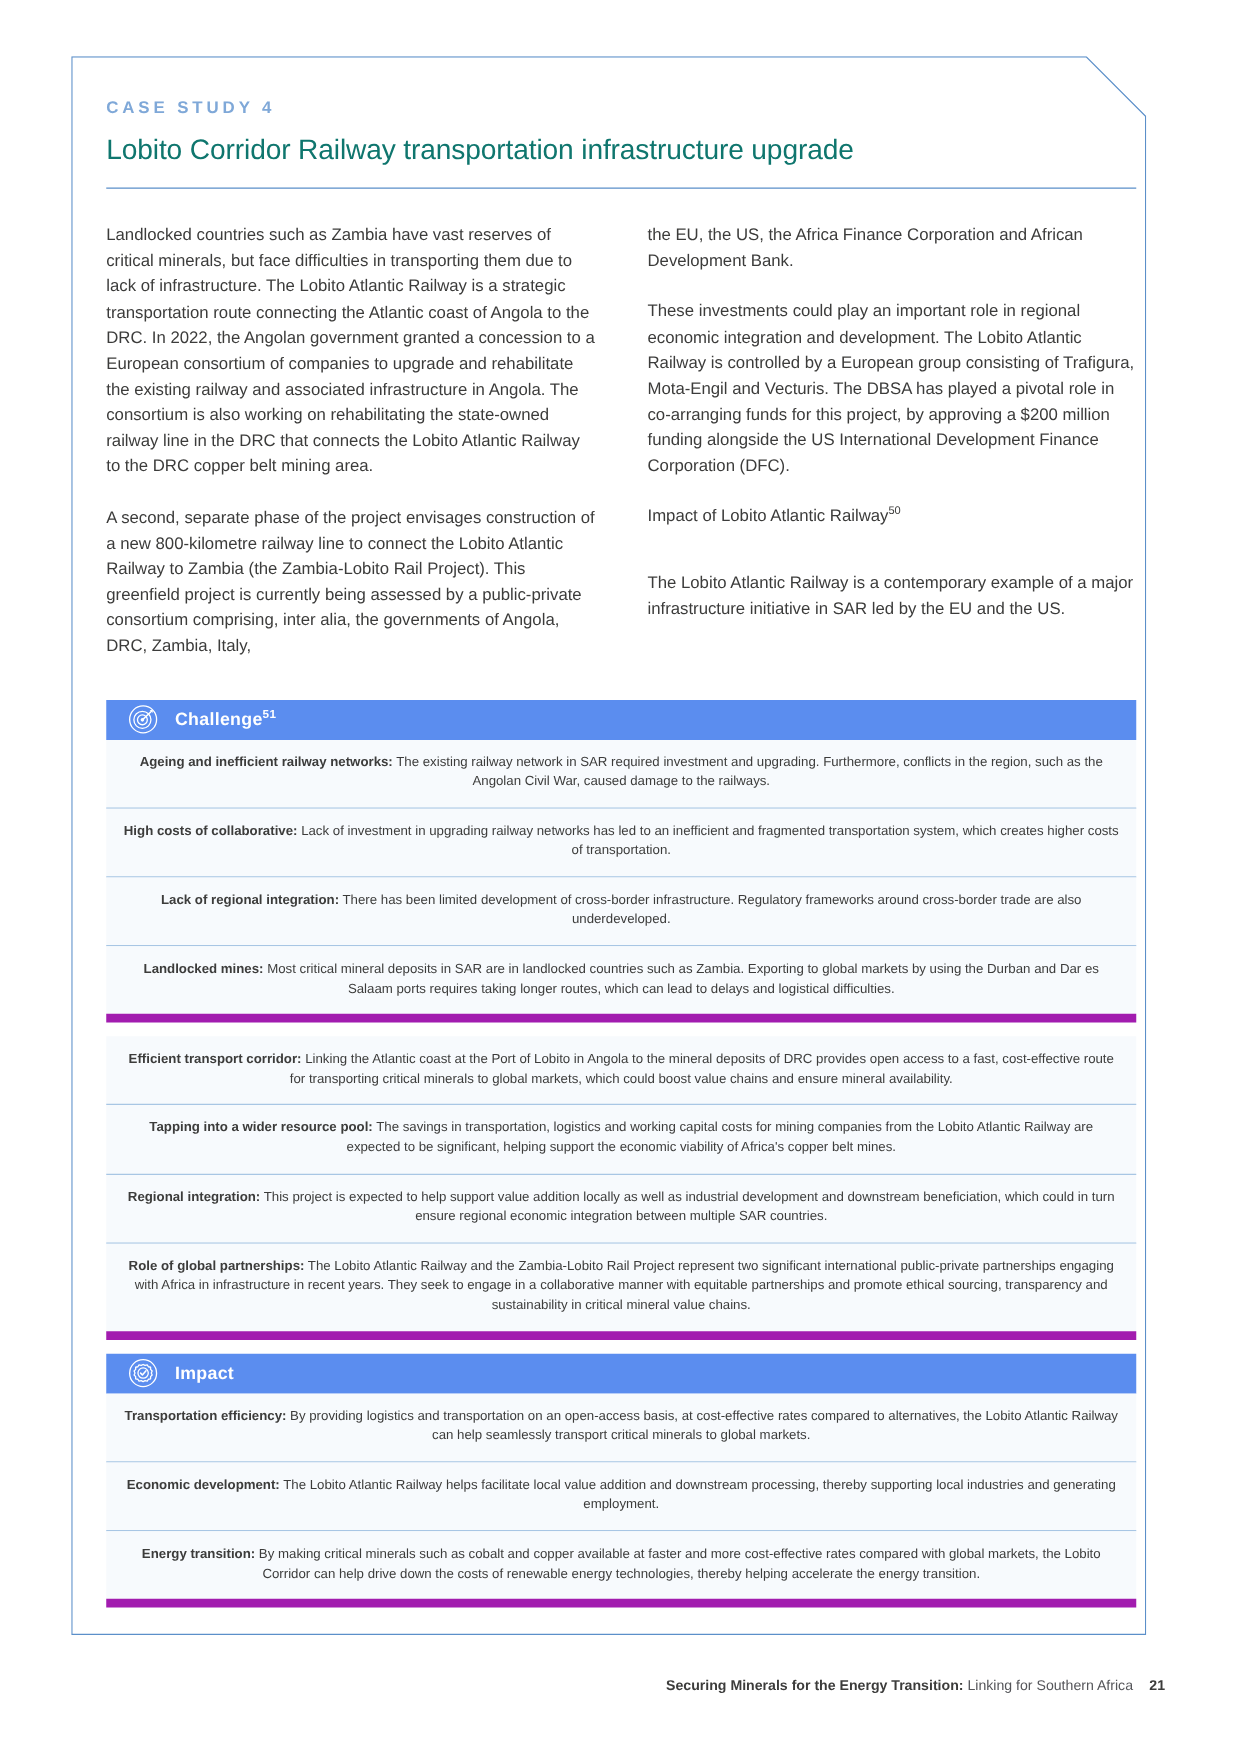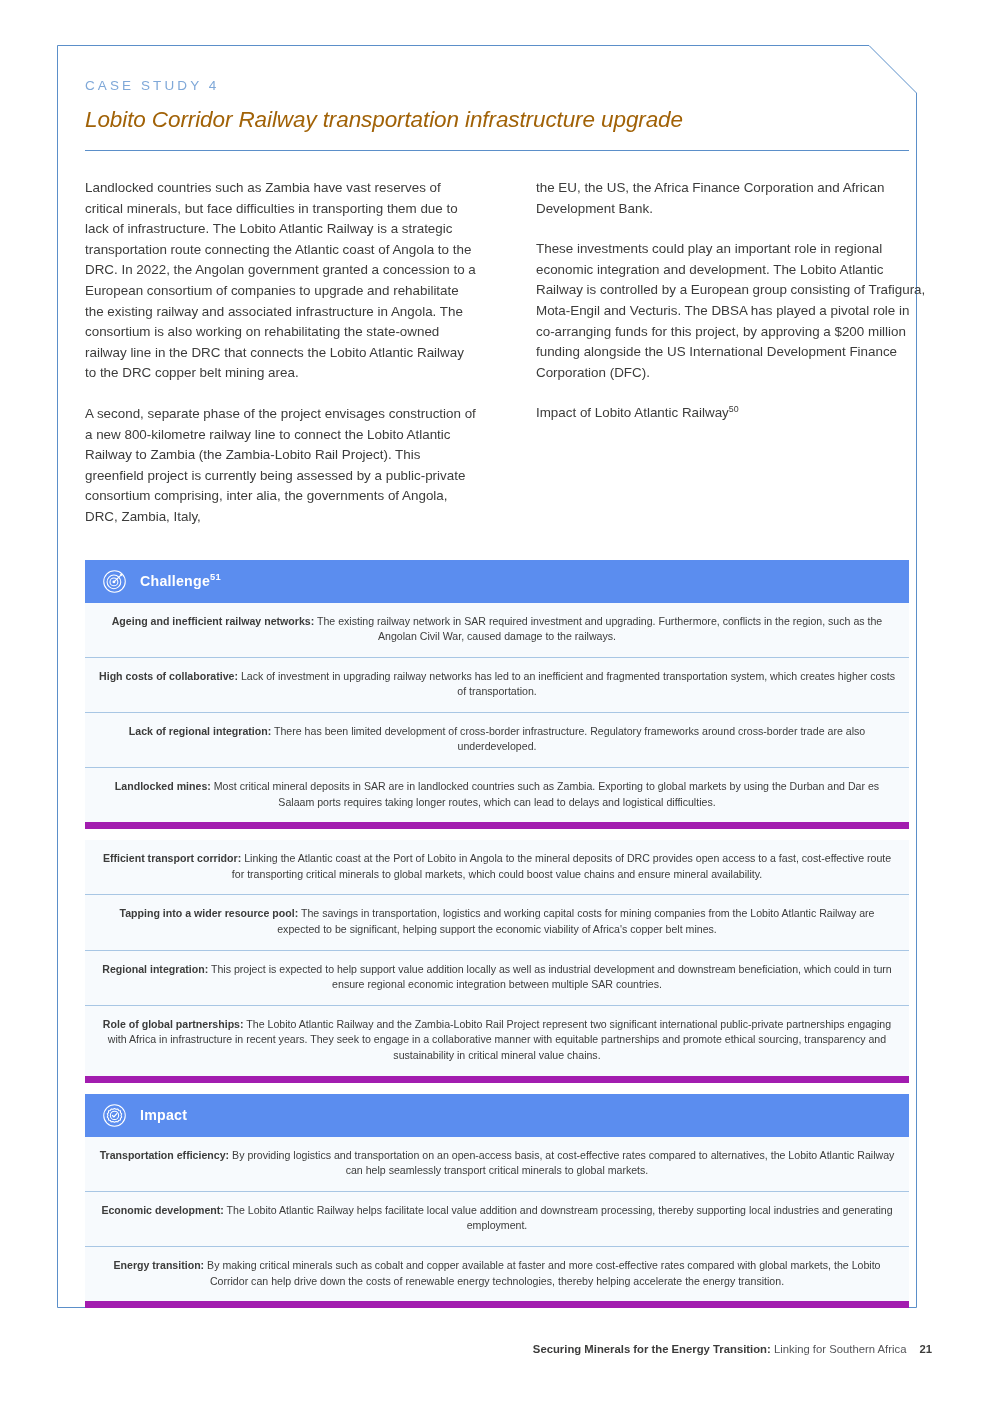--- a/index.html
+++ b/index.html
@@ -40,41 +40,40 @@
     width: 824px;
   }
 
   
   .eyebrow {
     font-size: 13.5px;
     letter-spacing: 3.1px;
     color: #7fa8d8;
     text-transform: uppercase;
     margin: 0 0 14px 0;
-    font-weight: 400;
+    font-weight: 700;
   }
   .case-title {
     font-size: 22.5px;
-    color: #a16207;
+    color: #0f766e;
     font-weight: 400;
     margin: 0 0 17px 0;
     letter-spacing: -0.1px;
-    font-style: italic;
   }
   .title-rule {
     height: 1px;
     background: #5b8fc9;
     width: 100%;
     margin-bottom: 27px;
   }
 
   
   .columns {
     display: flex;
-    gap: 60px;
+    gap: 42px;
     align-items: flex-start;
   }
   .col {
     width: 391px;
     flex: 0 0 391px;
   }
   .col p {
     margin: 0 0 20px 0;
     font-size: 13.4px;
     line-height: 20.6px;
@@ -93,21 +92,21 @@
     line-height: 0;
   }
 
   
   .blocks {
     margin-top: 32px;
   }
   .block-header {
     background: #5b8def;
     color: #ffffff;
-    height: 43px;
+    height: 32px;
     display: flex;
     align-items: center;
     padding-left: 17px;
     box-sizing: border-box;
   }
   .block-header .hdr-icon {
     width: 25px;
     height: 25px;
     flex: 0 0 25px;
     margin-right: 13px;
@@ -185,20 +184,21 @@
 
     <div class="col">
       <p>Landlocked countries such as Zambia have vast reserves of critical minerals, but face difficulties in transporting them due to lack of infrastructure. The Lobito Atlantic Railway is a strategic transportation route connecting the Atlantic coast of Angola to the DRC. In 2022, the Angolan government granted a concession to a European consortium of companies to upgrade and rehabilitate the existing railway and associated infrastructure in Angola. The consortium is also working on rehabilitating the state-owned railway line in the DRC that connects the Lobito Atlantic Railway to the DRC copper belt mining area.</p>
       <p>A second, separate phase of the project envisages construction of a new 800-kilometre railway line to connect the Lobito Atlantic Railway to Zambia (the Zambia-Lobito Rail Project). This greenfield project is currently being assessed by a public-private consortium comprising, inter alia, the governments of Angola, DRC, Zambia, Italy,</p>
     </div>
 
     <div class="col">
       <p>the EU, the US, the Africa Finance Corporation and African Development Bank.</p>
       <p>These investments could play an important role in regional economic integration and development. The Lobito Atlantic Railway is controlled by a European group consisting of Trafigura, Mota-Engil and Vecturis. The DBSA has played a pivotal role in co-arranging funds for this project, by approving a $200 million funding alongside the US International Development Finance Corporation (DFC).</p>
       <p class="subhead"><span>Impact of Lobito Atlantic Railway</span><sup>50</sup></p>
+      <p>The Lobito Atlantic Railway is a contemporary example of a major infrastructure initiative in SAR led by the EU and the US.</p>
     </div>
 
   </div>
 
   <div class="blocks">
 
     <div class="block">
       <div class="block-header">
         <svg class="hdr-icon" viewBox="0 0 26 26">
           <circle cx="13" cy="13" r="11.2" fill="none" stroke="#ffffff" stroke-width="1.1"></circle>

